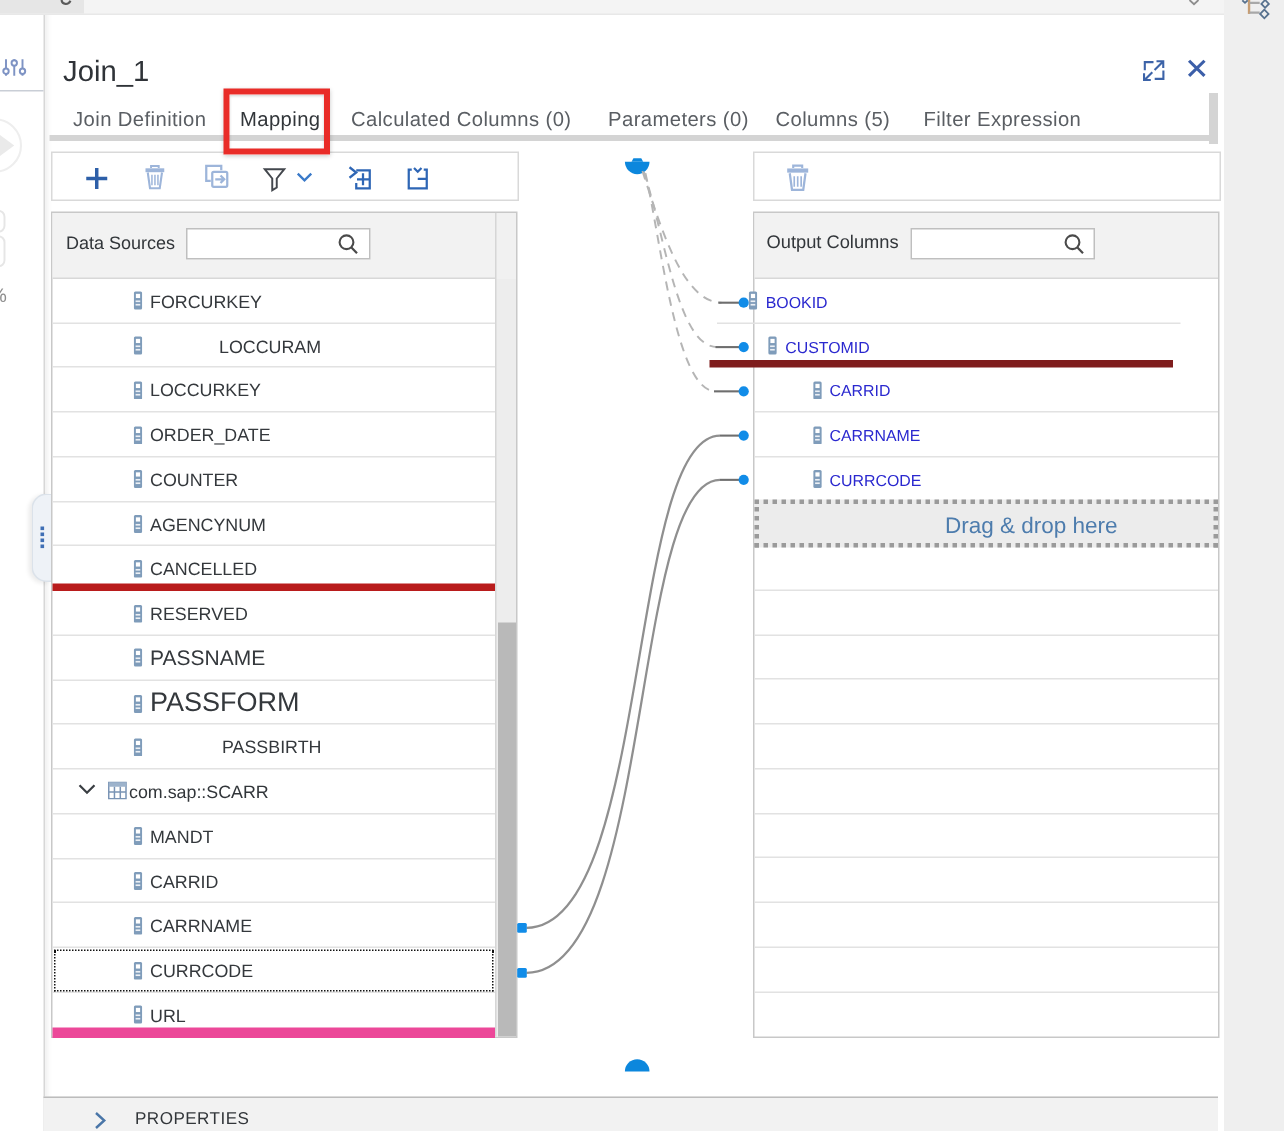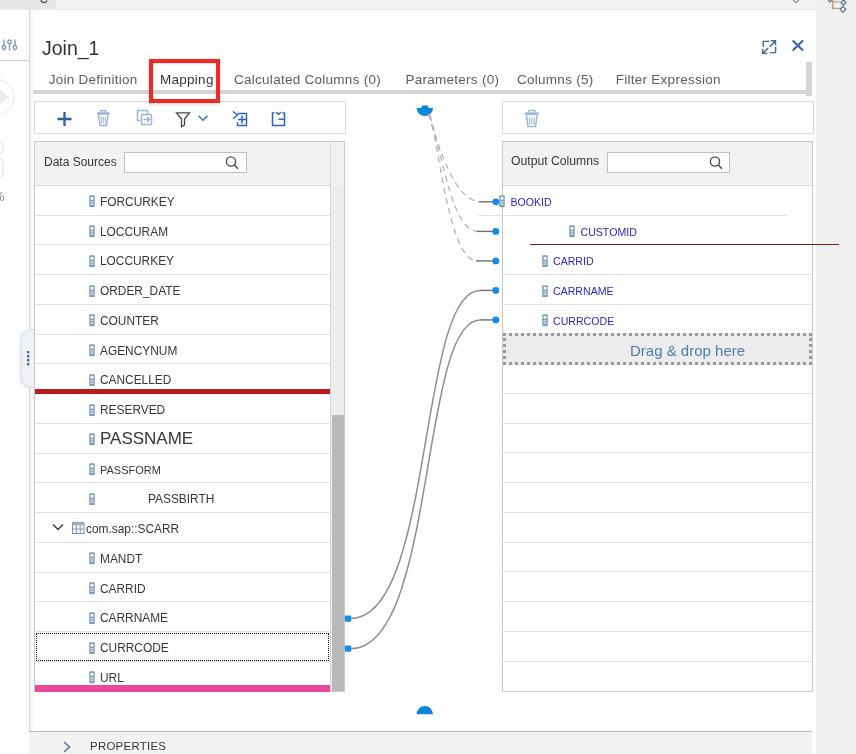--- a/index.html
+++ b/index.html
@@ -148,21 +148,21 @@
         <rect x="0.25" y="0.25" width="5.5" height="12" rx="1" fill="#7f9cba"></rect>
         <rect x="1.6" y="1.9" width="2.8" height="2.8" fill="#fff"></rect>
         <rect x="1.4" y="6.3" width="3.1" height="1.1" fill="#fff" opacity="0.85"></rect>
         <rect x="1.4" y="8.6" width="3.1" height="1.1" fill="#fff" opacity="0.85"></rect>
       </svg><span style="font-size:11.9px;color:#34383c;">FORCURKEY</span></div>
     <div class="abs" style="left:35px;top:215.55px;width:295px;height:29.75px;border-bottom:1px solid #e2e2e2;box-sizing:border-box;line-height:29.75px;padding-left:53.5px;"><svg width="6" height="12.5" style="vertical-align:-2px;margin-right:5.5px;">
         <rect x="0.25" y="0.25" width="5.5" height="12" rx="1" fill="#7f9cba"></rect>
         <rect x="1.6" y="1.9" width="2.8" height="2.8" fill="#fff"></rect>
         <rect x="1.4" y="6.3" width="3.1" height="1.1" fill="#fff" opacity="0.85"></rect>
         <rect x="1.4" y="8.6" width="3.1" height="1.1" fill="#fff" opacity="0.85"></rect>
-      </svg><span style="font-size:11.9px;color:#34383c;">LOCCURAM</span></div>
+      </svg><span style="font-size:11.9px;color:#34383c;margin-left:46px;">LOCCURAM</span></div>
     <div class="abs" style="left:35px;top:245.3px;width:295px;height:29.75px;border-bottom:1px solid #e2e2e2;box-sizing:border-box;line-height:29.75px;padding-left:53.5px;"><svg width="6" height="12.5" style="vertical-align:-2px;margin-right:5.5px;">
         <rect x="0.25" y="0.25" width="5.5" height="12" rx="1" fill="#7f9cba"></rect>
         <rect x="1.6" y="1.9" width="2.8" height="2.8" fill="#fff"></rect>
         <rect x="1.4" y="6.3" width="3.1" height="1.1" fill="#fff" opacity="0.85"></rect>
         <rect x="1.4" y="8.6" width="3.1" height="1.1" fill="#fff" opacity="0.85"></rect>
       </svg><span style="font-size:11.9px;color:#34383c;">LOCCURKEY</span></div>
     <div class="abs" style="left:35px;top:275.05px;width:295px;height:29.75px;border-bottom:1px solid #e2e2e2;box-sizing:border-box;line-height:29.75px;padding-left:53.5px;"><svg width="6" height="12.5" style="vertical-align:-2px;margin-right:5.5px;">
         <rect x="0.25" y="0.25" width="5.5" height="12" rx="1" fill="#7f9cba"></rect>
         <rect x="1.6" y="1.9" width="2.8" height="2.8" fill="#fff"></rect>
         <rect x="1.4" y="6.3" width="3.1" height="1.1" fill="#fff" opacity="0.85"></rect>
@@ -190,27 +190,27 @@
         <rect x="0.25" y="0.25" width="5.5" height="12" rx="1" fill="#7f9cba"></rect>
         <rect x="1.6" y="1.9" width="2.8" height="2.8" fill="#fff"></rect>
         <rect x="1.4" y="6.3" width="3.1" height="1.1" fill="#fff" opacity="0.85"></rect>
         <rect x="1.4" y="8.6" width="3.1" height="1.1" fill="#fff" opacity="0.85"></rect>
       </svg><span style="font-size:11.9px;color:#34383c;">RESERVED</span></div>
     <div class="abs" style="left:35px;top:423.8px;width:295px;height:29.75px;border-bottom:1px solid #e2e2e2;box-sizing:border-box;line-height:29.75px;padding-left:53.5px;"><svg width="6" height="12.5" style="vertical-align:-2px;margin-right:5.5px;">
         <rect x="0.25" y="0.25" width="5.5" height="12" rx="1" fill="#7f9cba"></rect>
         <rect x="1.6" y="1.9" width="2.8" height="2.8" fill="#fff"></rect>
         <rect x="1.4" y="6.3" width="3.1" height="1.1" fill="#fff" opacity="0.85"></rect>
         <rect x="1.4" y="8.6" width="3.1" height="1.1" fill="#fff" opacity="0.85"></rect>
-      </svg><span style="font-size:17px;color:#34383c;margin-top:36px;">PASSNAME</span></div>
+      </svg><span style="font-size:14px;color:#34383c;margin-top:36px;">PASSNAME</span></div>
     <div class="abs" style="left:35px;top:453.55px;width:295px;height:29.75px;border-bottom:1px solid #e2e2e2;box-sizing:border-box;line-height:29.75px;padding-left:53.5px;"><svg width="6" height="12.5" style="vertical-align:-2px;margin-right:5.5px;">
         <rect x="0.25" y="0.25" width="5.5" height="12" rx="1" fill="#7f9cba"></rect>
         <rect x="1.6" y="1.9" width="2.8" height="2.8" fill="#fff"></rect>
         <rect x="1.4" y="6.3" width="3.1" height="1.1" fill="#fff" opacity="0.85"></rect>
         <rect x="1.4" y="8.6" width="3.1" height="1.1" fill="#fff" opacity="0.85"></rect>
-      </svg><span style="font-size:11px;color:#34383c;">PASSFORM</span></div>
+      </svg><span style="font-size:18px;color:#34383c;">PASSFORM</span></div>
     <div class="abs" style="left:35px;top:483.3px;width:295px;height:29.75px;border-bottom:1px solid #e2e2e2;box-sizing:border-box;line-height:29.75px;padding-left:53.5px;"><svg width="6" height="12.5" style="vertical-align:-2px;margin-right:5.5px;">
         <rect x="0.25" y="0.25" width="5.5" height="12" rx="1" fill="#7f9cba"></rect>
         <rect x="1.6" y="1.9" width="2.8" height="2.8" fill="#fff"></rect>
         <rect x="1.4" y="6.3" width="3.1" height="1.1" fill="#fff" opacity="0.85"></rect>
         <rect x="1.4" y="8.6" width="3.1" height="1.1" fill="#fff" opacity="0.85"></rect>
       </svg><span style="font-size:11.9px;color:#34383c;margin-left:48px;">PASSBIRTH</span></div>
     <div class="abs" style="left:35px;top:513.05px;width:295px;height:29.75px;border-bottom:1px solid #e2e2e2;box-sizing:border-box;line-height:29.75px;"><svg width="16" height="10" style="margin-left:16px;vertical-align:1px;">
         <path d="M2,2.5 L7,7.5 L12,2.5" stroke="#3b3f44" stroke-width="1.5" fill="none"></path>
       </svg><svg width="13" height="12" style="margin-left:5px;vertical-align:-1px;">
         <rect x="0.5" y="0.5" width="11.5" height="11" fill="none" stroke="#7a94b5"></rect>
@@ -260,21 +260,21 @@
   <path d="M14.3,11 L18,14.8" stroke="#4a4a4a" stroke-width="1.5"></path>
 </svg>
 
 <div id="rightrows">
     <div class="abs" style="left:478px;top:185.8px;width:309px;height:29.75px;border-bottom:1px solid #e2e2e2;box-sizing:border-box;line-height:29.75px;padding-left:21px;"><svg width="6" height="12.5" style="vertical-align:-2px;margin-right:5.5px;">
         <rect x="0.25" y="0.25" width="5.5" height="12" rx="1" fill="#7f9cba"></rect>
         <rect x="1.6" y="1.9" width="2.8" height="2.8" fill="#fff"></rect>
         <rect x="1.4" y="6.3" width="3.1" height="1.1" fill="#fff" opacity="0.85"></rect>
         <rect x="1.4" y="8.6" width="3.1" height="1.1" fill="#fff" opacity="0.85"></rect>
       </svg><span style="font-size:10.6px;color:#2a28cf;">BOOKID</span></div>
-    <div class="abs" style="left:530px;top:215.55px;width:309px;height:29.75px;border-bottom:1px solid #7f1d1d;box-sizing:border-box;line-height:29.75px;padding-left:39px;"><svg width="6" height="12.5" style="vertical-align:-2px;margin-right:5.5px;">
+    <div class="abs" style="left:473px;top:215.55px;width:309px;height:29.75px;border-bottom:5px solid #7f1d1d;box-sizing:border-box;line-height:29.75px;padding-left:39px;"><svg width="6" height="12.5" style="vertical-align:-2px;margin-right:5.5px;">
         <rect x="0.25" y="0.25" width="5.5" height="12" rx="1" fill="#7f9cba"></rect>
         <rect x="1.6" y="1.9" width="2.8" height="2.8" fill="#fff"></rect>
         <rect x="1.4" y="6.3" width="3.1" height="1.1" fill="#fff" opacity="0.85"></rect>
         <rect x="1.4" y="8.6" width="3.1" height="1.1" fill="#fff" opacity="0.85"></rect>
       </svg><span style="font-size:10.6px;color:#2a28cf;">CUSTOMID</span></div>
     <div class="abs" style="left:502.5px;top:245.3px;width:309px;height:29.75px;border-bottom:1px solid #e2e2e2;box-sizing:border-box;line-height:29.75px;padding-left:39px;"><svg width="6" height="12.5" style="vertical-align:-2px;margin-right:5.5px;">
         <rect x="0.25" y="0.25" width="5.5" height="12" rx="1" fill="#7f9cba"></rect>
         <rect x="1.6" y="1.9" width="2.8" height="2.8" fill="#fff"></rect>
         <rect x="1.4" y="6.3" width="3.1" height="1.1" fill="#fff" opacity="0.85"></rect>
         <rect x="1.4" y="8.6" width="3.1" height="1.1" fill="#fff" opacity="0.85"></rect>

